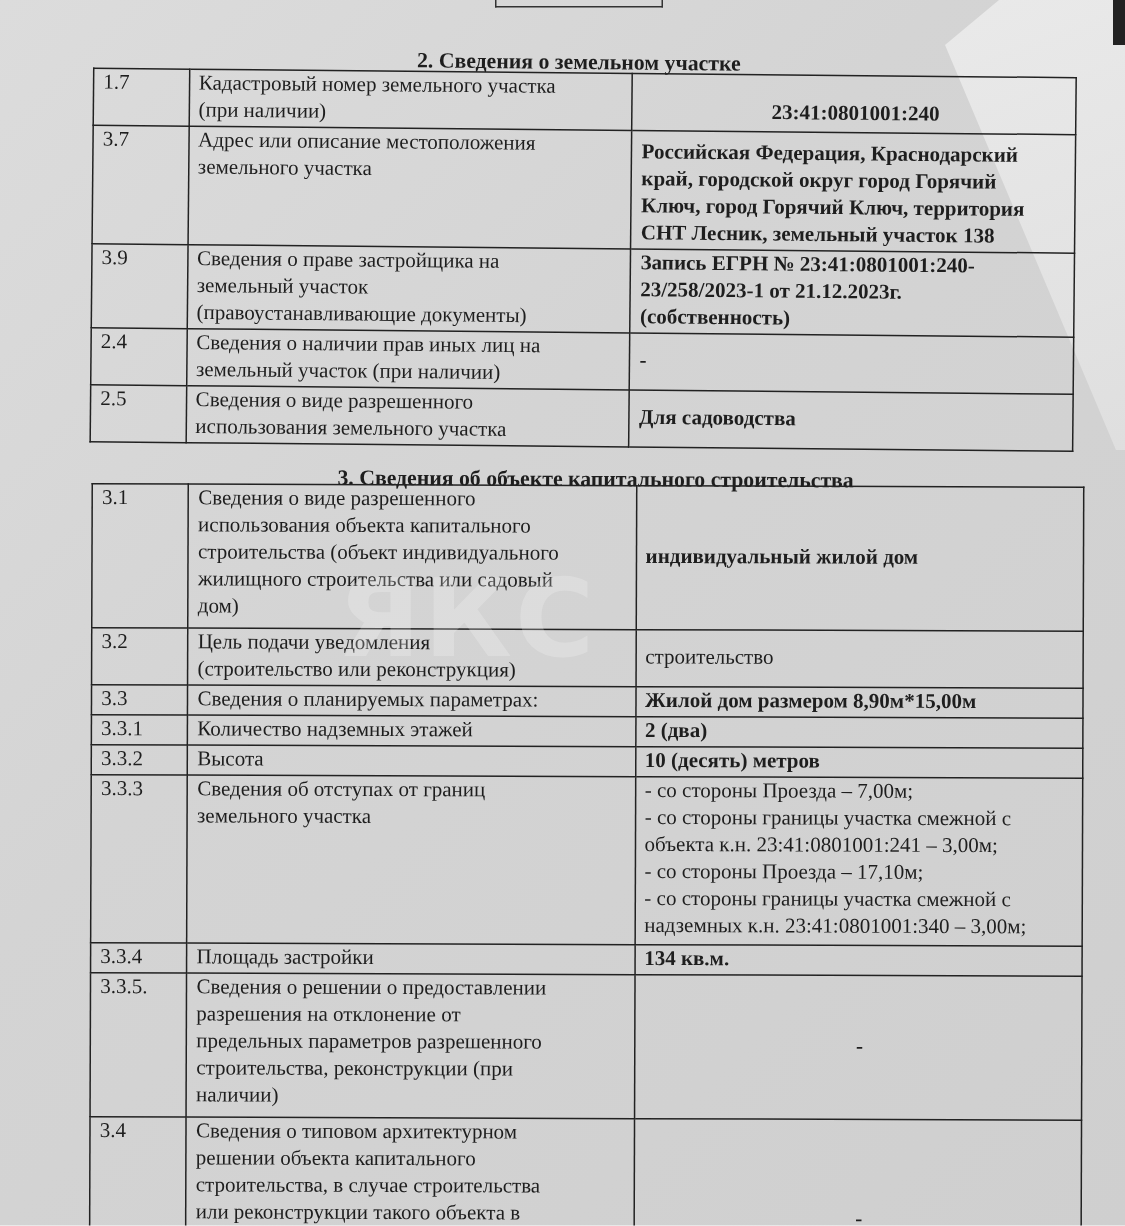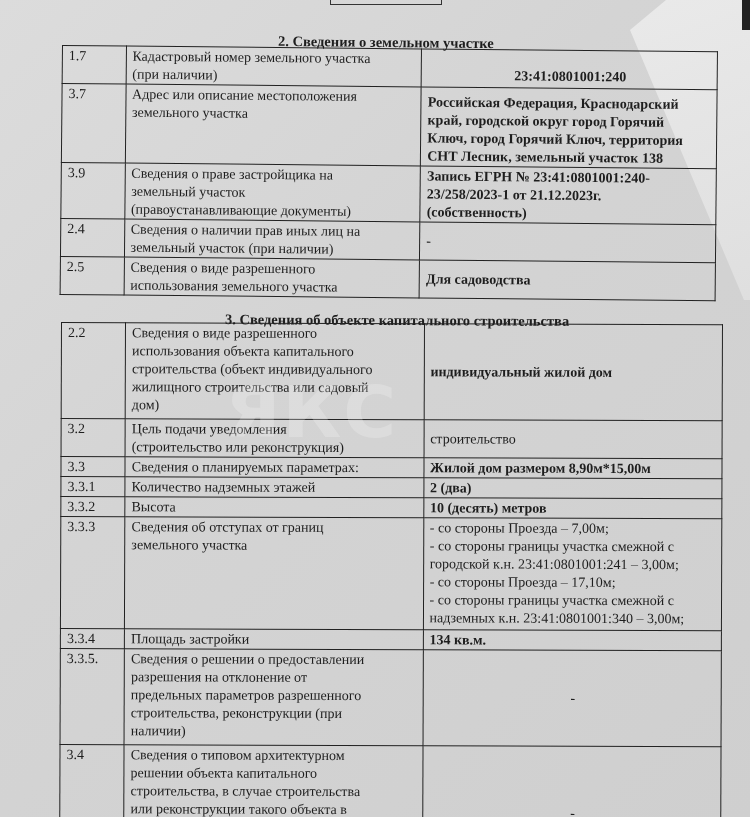--- a/index.html
+++ b/index.html
@@ -113,21 +113,21 @@
       <td class="val mid">Для садоводства</td>
     </tr>
   </tbody>
     </table>
 
   <div class="section-title" style="left:225px; top:312px; transform:rotate(0.3deg);">3. Сведения об объекте капитального строительства</div>
 
   <table class="doc" style="left:61px; top:322px; width:662px; transform:rotate(0.2deg); transform-origin:left top;">
     <tbody>
         <tr style="height:96px;">
-      <td class="num">2.2</td>
+      <td class="num">3.1</td>
       <td class="label">
         <span class="line">Сведения о виде разрешенного</span>
         <span class="line">использования объекта капитального</span>
         <span class="line">строительства (объект индивидуального</span>
         <span class="line">жилищного строительства или садовый</span>
         <span class="line">дом)</span>
       </td>
       <td class="val mid">индивидуальный жилой дом</td>
     </tr>
     <tr style="height:36px;">
@@ -155,21 +155,21 @@
     </tr>
     <tr style="height:112px;">
       <td class="num">3.3.3</td>
       <td class="label">
         <span class="line">Сведения об отступах от границ</span>
         <span class="line">земельного участка</span>
       </td>
       <td class="val plain">
         <span class="line"><span> - со стороны Проезда – </span><span class="bold">7,00м;</span></span>
         <span class="line"><span> - со стороны границы участка смежной с</span></span>
-        <span class="line"><span>городской к.н. 23:41:0801001:241 – </span><span class="bold">3,00м;</span></span>
+        <span class="line"><span>объекта к.н. 23:41:0801001:241 – </span><span class="bold">3,00м;</span></span>
         <span class="line"><span> - со стороны Проезда  – </span><span class="bold">17,10м;</span></span>
         <span class="line"><span> - со стороны границы участка смежной с</span></span>
         <span class="line"><span>надземных к.н. 23:41:0801001:340 – </span><span class="bold">3,00м;</span></span>
       </td>
     </tr>
     <tr style="height:19px;">
       <td class="num">3.3.4</td>
       <td class="label">Площадь застройки</td>
       <td class="val">134 кв.м.</td>
     </tr>

